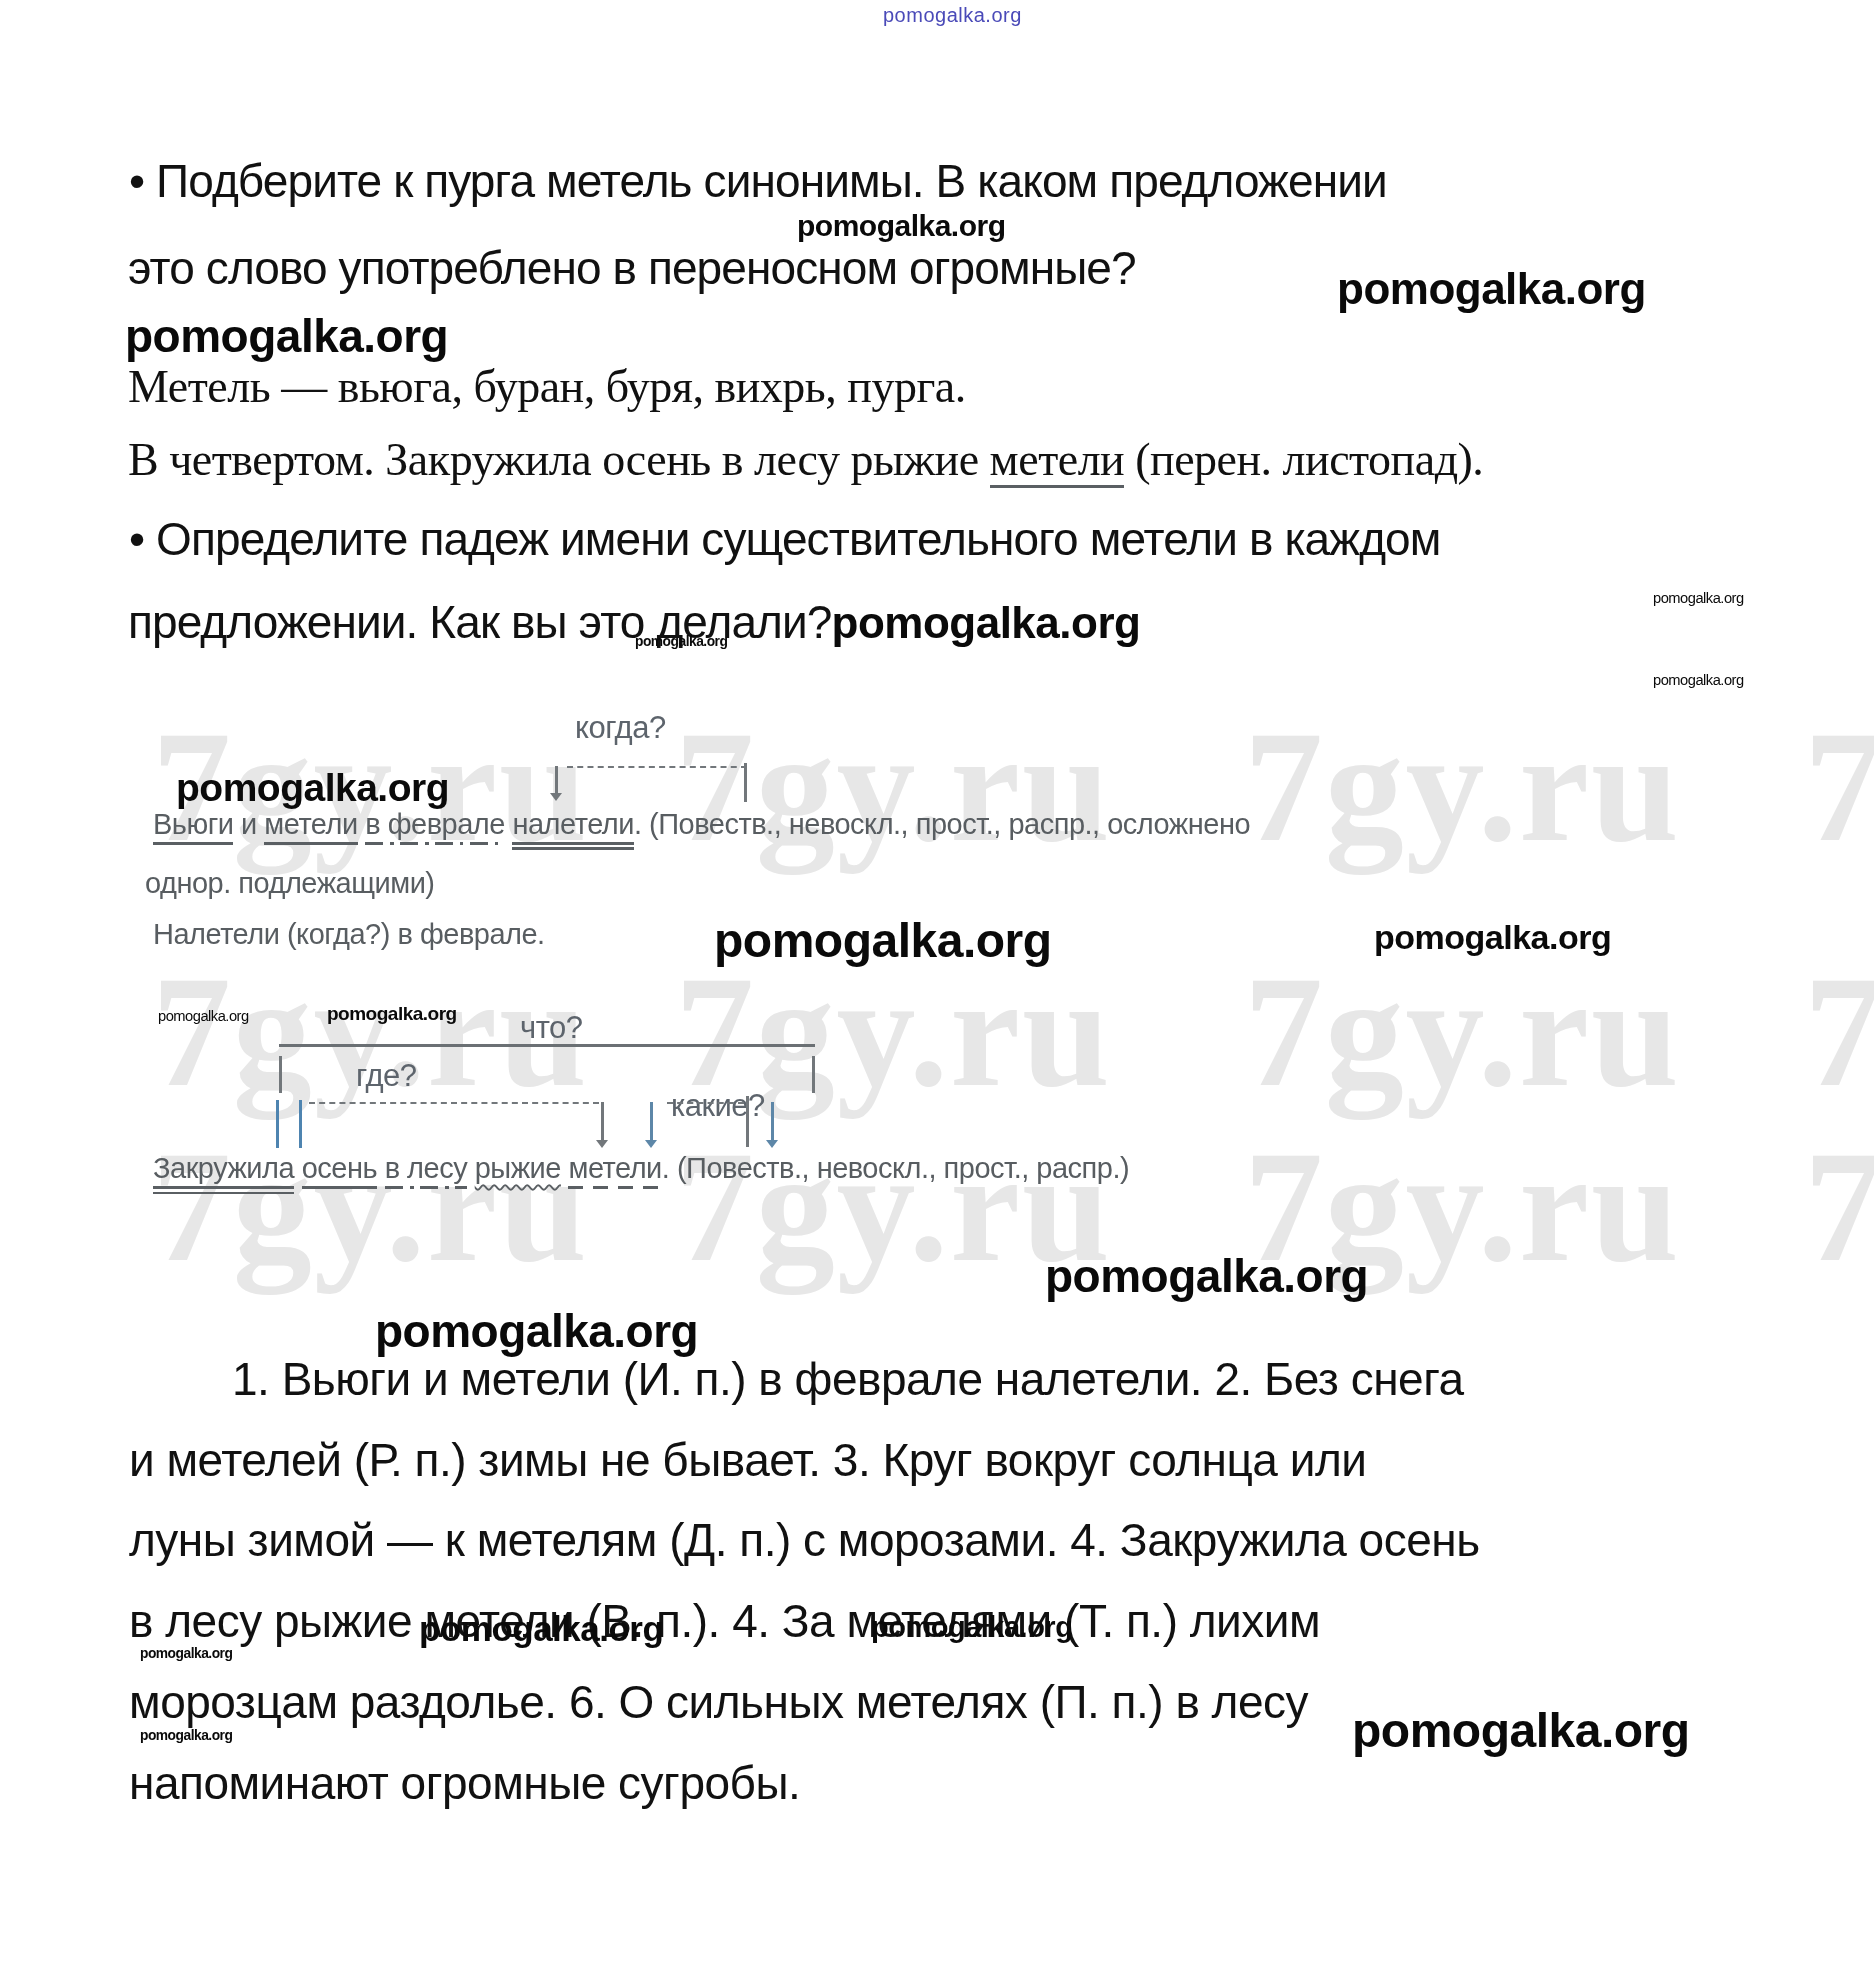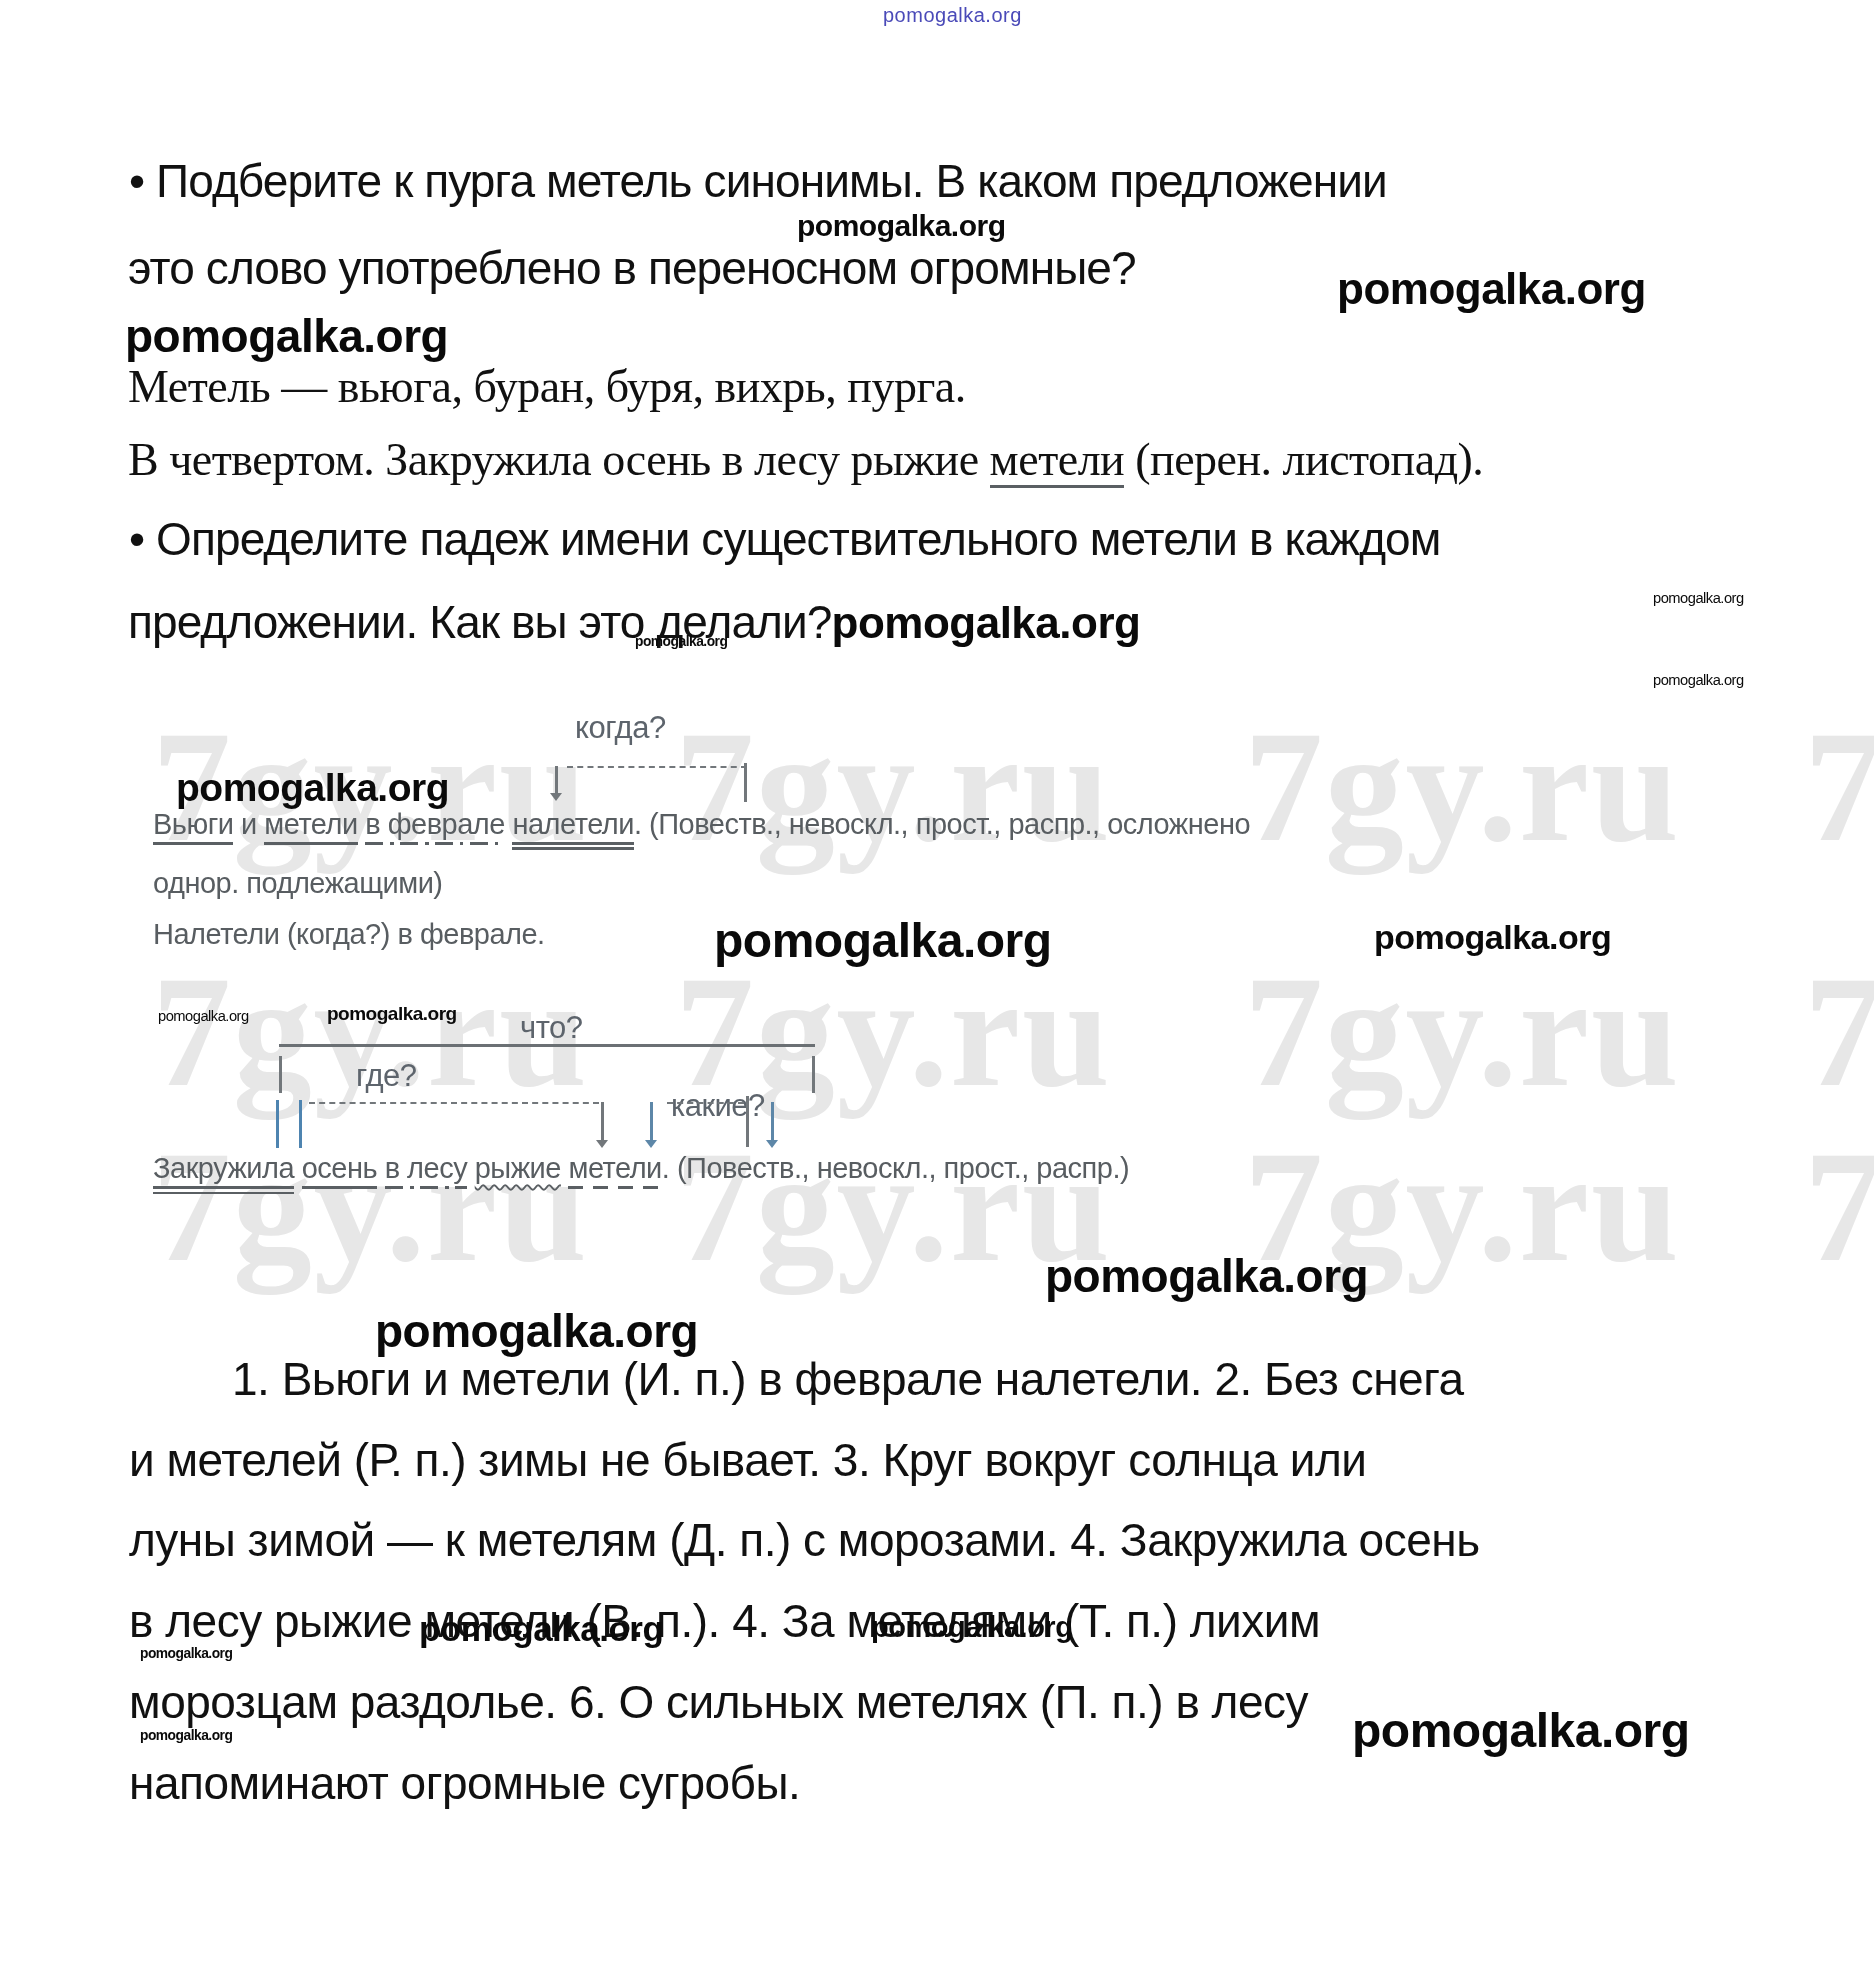--- a/index.html
+++ b/index.html
@@ -103,21 +103,21 @@
   <div class="abs wm w600" style="left:635px;top:634px;font-size:13.8px;">pomogalka.org</div>
   <div class="abs wm" style="left:1653px;top:672px;font-size:14.7px;">pomogalka.org</div>
 
   <div class="abs glabel" style="left:575px;top:710px;">когда?</div>
   <div class="varrow" style="left:555px;top:766px;height:27.5px;"></div>
   <div class="dashline" style="left:567px;top:766px;width:180px;"></div>
   <div class="vbar" style="left:744px;top:763px;height:39px;"></div>
   <div class="abs wm w600" style="left:176px;top:766px;font-size:39px;">pomogalka.org</div>
 
   <div class="abs gline" style="left:153px;top:808px;"><span class="seg deco u-single">Вьюги</span><span class="seg"> и </span><span class="seg deco u-single">метели</span><span class="seg"> </span><span class="seg deco u-dashdot">в феврале</span><span class="seg"> </span><span class="seg deco u-double">налетели</span><span class="seg">. (Повеств., невоскл., прост., распр., осложнено</span></div>
-  <div class="abs gline" style="left:153px;top:867px;">однор. подлежащими)</div>
+  <div class="abs gline" style="left:145px;top:867px;">однор. подлежащими)</div>
   <div class="abs gline" style="left:153px;top:918px;">Налетели (когда?) в феврале.</div>
 
   <div class="abs wm w600" style="left:714px;top:913px;font-size:48px;">pomogalka.org</div>
   <div class="abs wm w700" style="left:1374px;top:918px;font-size:34px;">pomogalka.org</div>
 
   <div class="abs wm" style="left:158px;top:1008px;font-size:14.7px;">pomogalka.org</div>
   <div class="abs wm w700" style="left:327px;top:1003px;font-size:19px;">pomogalka.org</div>
   <div class="abs glabel" style="left:520px;top:1010px;">что?</div>
 
   <div class="solidline" style="left:279px;top:1044px;width:536px;"></div>

